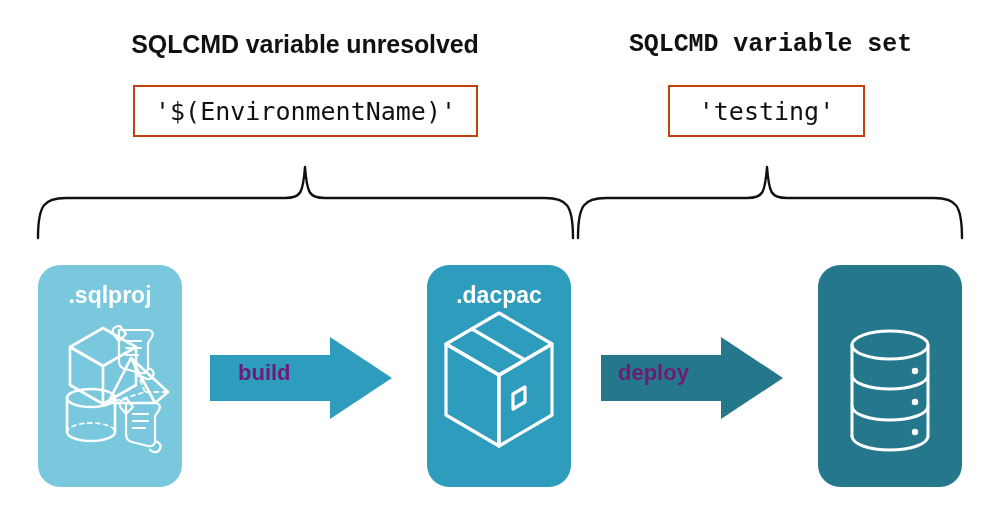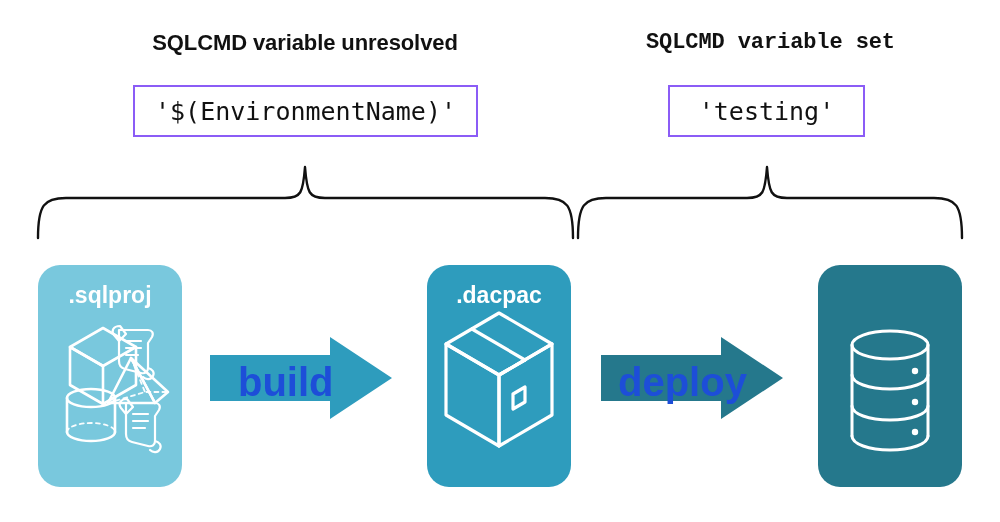--- a/index.html
+++ b/index.html
@@ -23,31 +23,31 @@
     position: absolute;
     left: 0;
     top: 0;
     width: 1000px;
     height: 522px;
   }
   .group-title {
     position: absolute;
     font-family: "Liberation Sans", sans-serif;
     font-weight: bold;
-    font-size: 22px;
+    font-size: 25px;
     color: #111111;
     text-align: center;
     white-space: nowrap;
     letter-spacing: -0.1px;
   }
   .code-box {
     position: absolute;
     box-sizing: border-box;
     background: #ffffff;
-    border: 2px solid #8b5cf6;
+    border: 2px solid #c2410c;
     display: flex;
     align-items: center;
     justify-content: center;
     font-family: "DejaVu Sans Mono", monospace;
     font-size: 25px;
     color: #111111;
     letter-spacing: 0px;
   }
   .card-label {
     position: absolute;
@@ -55,22 +55,22 @@
     font-weight: bold;
     font-size: 23px;
     color: #ffffff;
     text-align: center;
     white-space: nowrap;
   }
   .arrow-label {
     position: absolute;
     font-family: "Liberation Sans", sans-serif;
     font-weight: bold;
-    font-size: 40px;
-    color: #1d4ed8;
+    font-size: 22px;
+    color: #701a75;
     white-space: nowrap;
   }
 </style>
 </head>
 <body>
 
 <div id="diagram-root">
 
   <div class="group-title" style="left:0; top:30px; width:610px;">SQLCMD variable unresolved</div>
 

